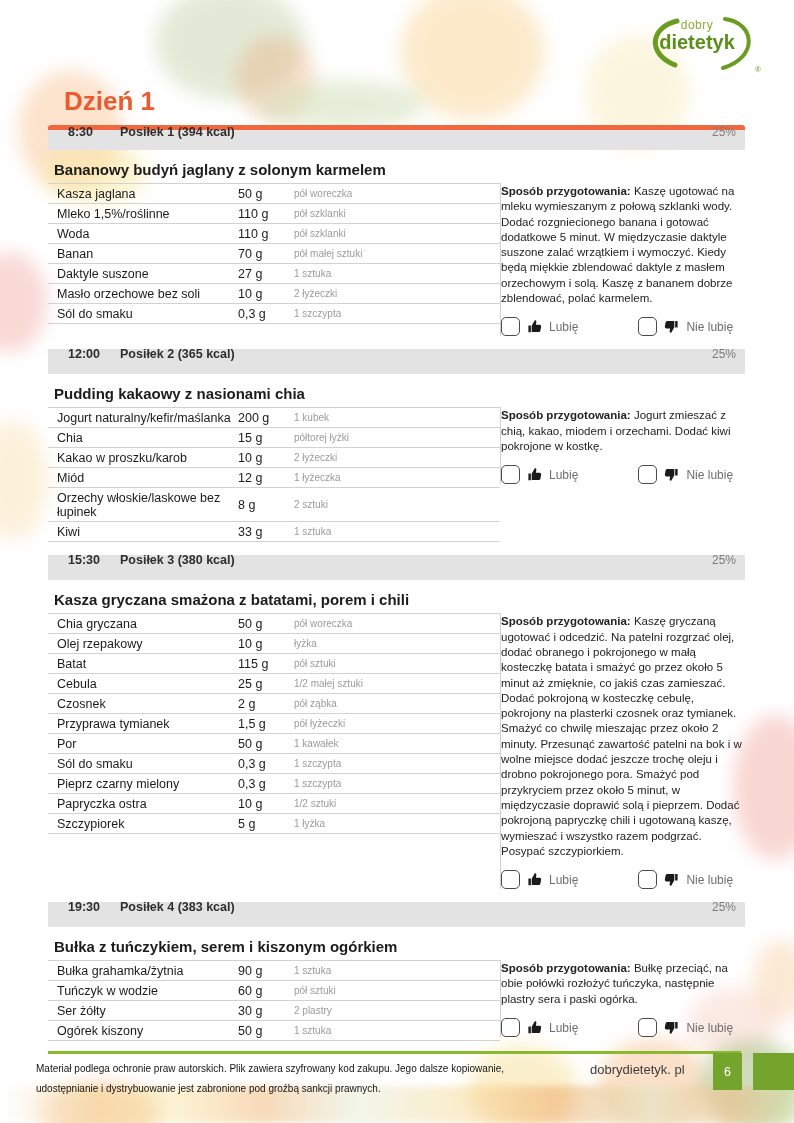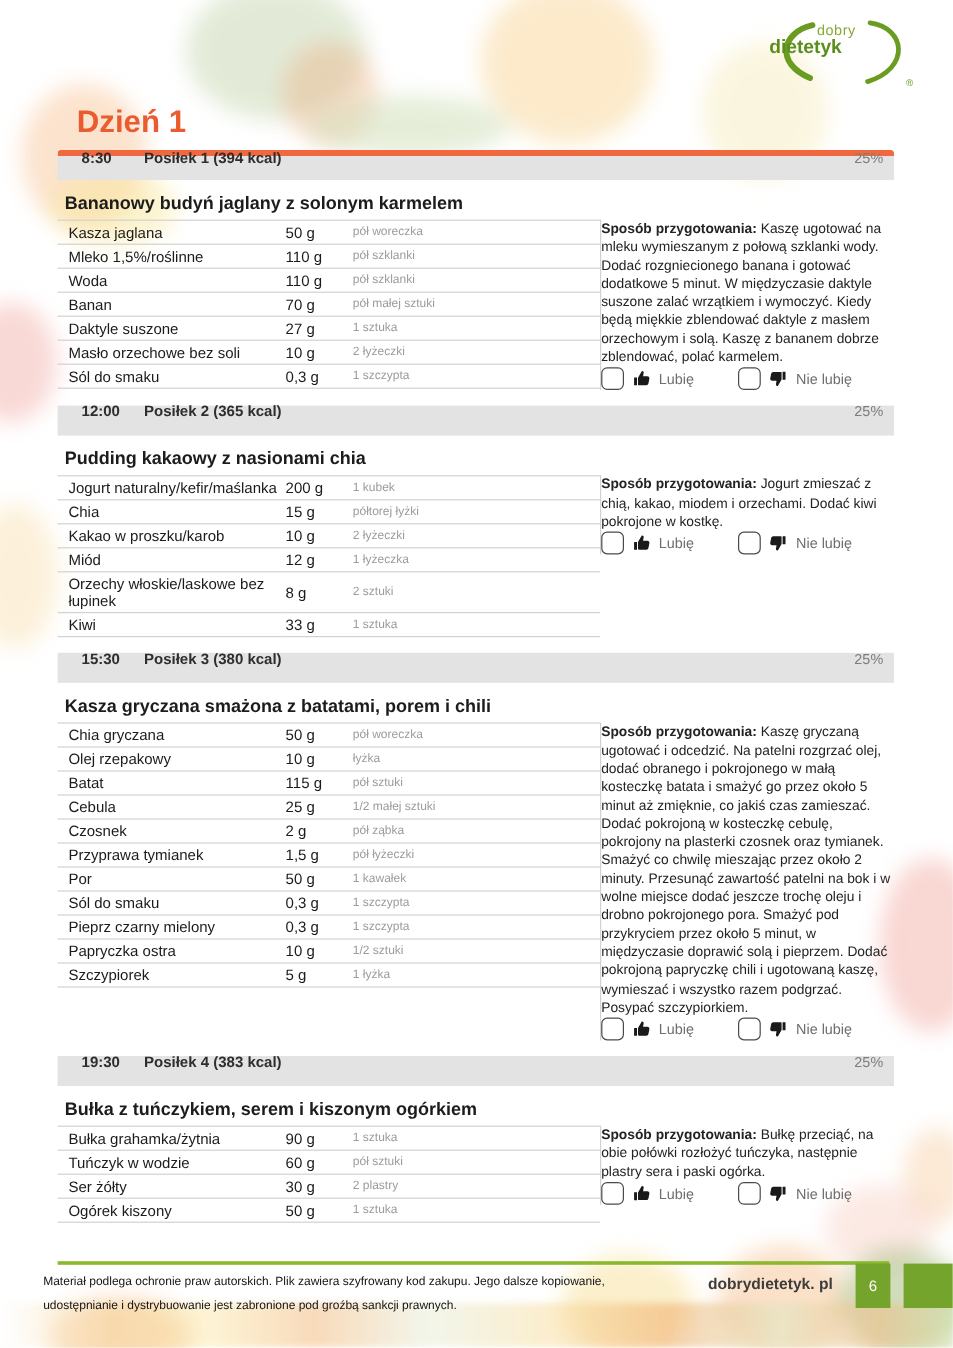--- a/index.html
+++ b/index.html
@@ -16,22 +16,22 @@
   .blob{position:absolute;border-radius:50%;filter:blur(9px);pointer-events:none;z-index:0;}
   .bottom-strip{position:absolute;left:0;right:0;top:1086px;height:37px;z-index:0;
     filter:blur(3px);opacity:.55;pointer-events:none;
     background:linear-gradient(90deg,#ffffff 0%,#f6d79f 12%,#fbeab2 22%,#f2bd82 33%,#e9eeda 45%,#f8dfa4 58%,#f0ad6c 70%,#dfe8c4 82%,#f3bb84 92%,#cfe0a8 100%);}
   
   .content{position:absolute;left:48px;top:0;width:697px;z-index:1;}
   .logo{position:absolute;right:33px;top:12px;width:120px;height:64px;z-index:2;}
   .logo svg{position:absolute;left:0;top:0;}
   .logo-top{position:absolute;left:0;right:8px;top:6px;text-align:center;
     font-size:12px;color:#87ab35;letter-spacing:.5px;}
-  .logo-main{position:absolute;left:0;right:8px;top:19px;
-    font-size:16px;font-weight:bold;color:#5b8f1d;}
+  .logo-main{position:absolute;left:0;right:8px;top:19px;text-align:center;
+    font-size:20px;font-weight:bold;color:#5b8f1d;}
   .logo-reg{position:absolute;right:0;bottom:2px;font-size:8px;color:#6b9c22;}
   .day-title{margin:0;padding:86px 0 8px 16px;font-size:26px;font-weight:bold;color:#ea5c30;}
   
   .meal{margin-bottom:13px;}
   .meal-header{background:var(--hdr-gray);height:25px;display:flex;align-items:center;
     padding:0 9px 16px 20px;}
   .meal:first-of-type .meal-header{border-top:5px solid var(--orange);border-radius:3px 3px 0 0;}
   .meal-time{width:52px;font-size:12.5px;font-weight:bold;color:#2e2e2e;}
   .meal-name{font-size:12.5px;font-weight:bold;color:#2e2e2e;}
   .meal-percent{margin-left:auto;font-size:12px;color:#7d7d7d;}
@@ -41,31 +41,31 @@
   table.ingredients tr{border-bottom:1px solid var(--line);}
   table.ingredients tr:first-child{border-top:1px solid var(--line);}
   td{vertical-align:middle;padding:2.5px 0;}
   .ing-name{width:190px;padding-left:9px;font-size:12.5px;color:#1b1b1b;line-height:14px;}
   .ing-amount{width:56px;font-size:12.5px;color:#1b1b1b;}
   .ing-measure{font-size:10px;color:var(--gray);}
   .instructions{flex:1;margin-left:0;border-left:1px solid var(--line);
     min-height:60px;}
   .prep{margin:1px 0 0 0;font-size:11.5px;line-height:15.3px;color:#232323;}
   .prep-label{font-weight:bold;}
-  .feedback{display:flex;gap:37px;align-items:flex-start;}
+  .feedback{display:flex;gap:60px;margin-top:11px;align-items:flex-start;}
   .fb{display:flex;align-items:center;gap:7px;cursor:pointer;}
   .checkbox{width:19px;height:19px;border:1.5px solid #4a4a4a;border-radius:5px;background:#fff;flex:none;}
   .fb svg{flex:none;}
   .fb-label{font-size:12px;color:#6e6e6e;}
   
   .footer-line{position:absolute;left:48px;top:1051px;width:693px;height:3px;
     background:var(--green-line);z-index:1;}
   .footer-text{position:absolute;left:36px;top:1059px;width:520px;margin:0;
     font-size:10px;line-height:19.5px;color:#141414;z-index:1;}
-  .footer-site{position:absolute;left:590px;top:1062px;font-size:13px;font-weight:bold;
+  .footer-site{position:absolute;left:590px;top:1062px;font-size:13px;font-weight:normal;
     color:#3d3d3d;z-index:1;}
   .page-box{position:absolute;left:713px;top:1053px;width:29px;height:37px;
     background:var(--green);color:#fff;display:flex;align-items:center;justify-content:center;
     font-size:12.5px;z-index:1;}
   .corner-box{position:absolute;left:753px;top:1053px;width:41px;height:37px;
     background:var(--green);z-index:1;}
 </style>
 </head>
 <body>
 

